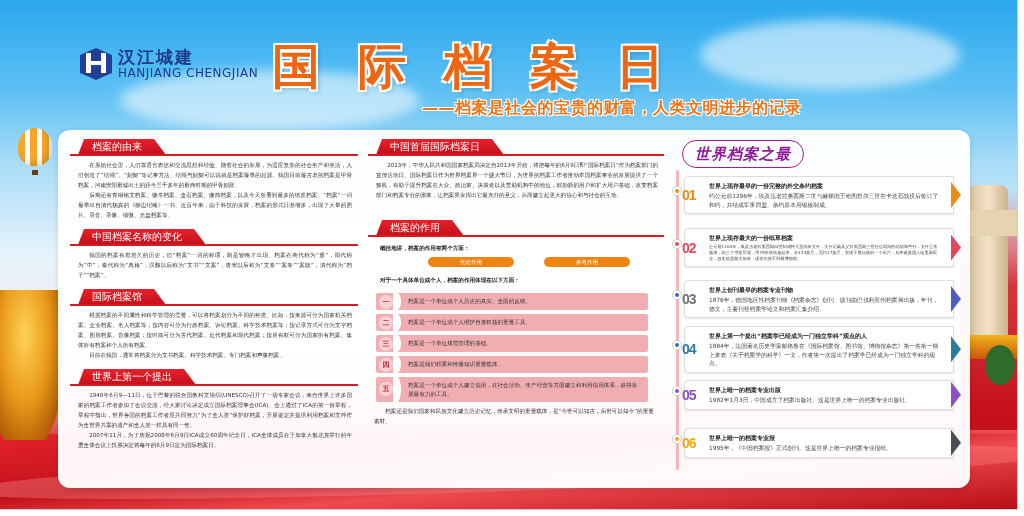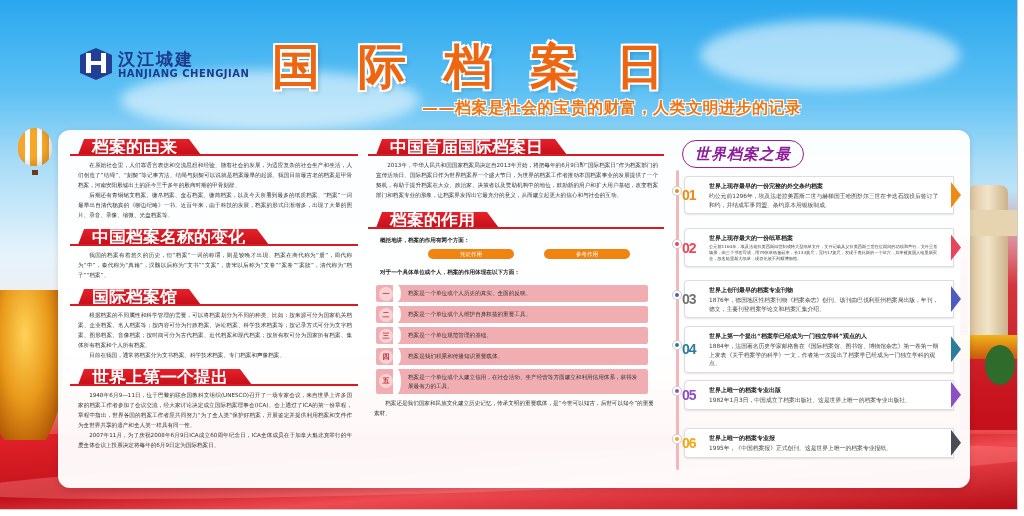--- a/index.html
+++ b/index.html
@@ -14,21 +14,21 @@
 .red-wave2{position:absolute;left:-40px;right:-40px;bottom:18px;height:38px;border-radius:50%;
   background:linear-gradient(90deg,rgba(255,150,150,.35),rgba(255,255,255,.15),rgba(255,120,120,.4));transform:rotate(-2deg)}
 
 .logo{position:absolute;left:80px;top:48px;display:flex;align-items:center;gap:6px}
 .logo-mark{width:32px;height:32px;position:relative}
 .logo-mark .hex{position:absolute;left:0;top:0;width:32px;height:32px;background:#233f95;
   clip-path:polygon(50% 0,100% 22%,100% 78%,50% 100%,0 78%,0 22%)}
 .logo-mark .h{position:absolute;left:6px;top:5px;width:20px;height:20px;border-left:5px solid #fff;border-right:5px solid #fff}
 .logo-mark .h:after{content:"";position:absolute;left:0;right:0;top:8px;height:4px;background:#fff}
 .logo-text .cn{font-size:17px;font-weight:bold;color:#1f3a8d;letter-spacing:2px;line-height:18px}
-.logo-text .en{font-size:10px;color:#1f3a8d;letter-spacing:.5px;font-weight:bold}
+.logo-text .en{font-size:12px;color:#1f3a8d;letter-spacing:.5px;font-weight:normal}
 
 .title{position:absolute;left:272px;top:38px;display:flex;gap:38px}
 .title span{font-size:48px;font-weight:bold;color:#ee6512;line-height:56px;
   text-shadow:0 0 0 #fff,2px 2px 0 #fff,-2px -2px 0 #fff,2px -2px 0 #fff,-2px 2px 0 #fff,3px 3px 4px rgba(0,0,0,.2)}
 .subtitle{position:absolute;left:422px;top:98px;font-size:16px;font-weight:bold;color:#ee7414;letter-spacing:.5px;
   text-shadow:1px 1px 0 #fff,-1px -1px 0 #fff,1px -1px 0 #fff,-1px 1px 0 #fff}
 
 .balloon{position:absolute;left:18px;top:128px;width:34px;height:38px;border-radius:50% 50% 45% 45%;
   background:repeating-linear-gradient(90deg,#f7a628 0 7px,#fff 7px 12px);box-shadow:inset -4px -3px 6px rgba(0,0,0,.15)}
 .balloon-basket{position:absolute;left:32px;top:170px;width:6px;height:5px;background:#6b3d17}
@@ -44,21 +44,21 @@
 .tree{position:absolute;left:985px;top:345px;width:30px;height:40px;border-radius:50%;background:#2f6b2a}
 
 .panel{position:absolute;left:58px;top:130px;width:912px;height:358px;background:rgba(255,255,255,.96);
   border-radius:12px;box-shadow:0 2px 6px rgba(0,0,0,.12)}
 .col{position:absolute;top:0}
 .col1{left:12px;width:288px}
 .col2{left:310px;width:296px}
 .col3{left:612px;width:290px}
 .sec-head{position:relative;height:16px;margin-top:9px}
 .sec-head .tab{position:absolute;left:8px;top:0;height:16px;padding:0 24px 0 14px;
-  background:linear-gradient(180deg,#e8202a,#c3101a);color:#fff;font-size:17px;font-weight:bold;line-height:16px;
+  background:linear-gradient(180deg,#e8202a,#c3101a);color:#fff;font-size:10px;font-weight:normal;line-height:16px;
   clip-path:polygon(6px 0,calc(100% - 12px) 0,100% 100%,0 100%)}
 .sec-head .tab:after{content:"";position:absolute;right:0;top:0}
 .sec-head .line{position:absolute;left:0;right:0;bottom:-1px;height:2px;background:#d81a22}
 .para{font-size:5.6px;line-height:10px;color:#333;text-indent:2em;margin:5px 6px 0 8px;text-align:justify}
 .para + .para{margin-top:0}
 
 .lead{font-size:5.6px;font-weight:bold;color:#222;margin:9px 0 0 12px}
 .pills{display:flex;gap:30px;margin:4px 0 0 60px}
 .pill{width:86px;height:10px;border-radius:5px;background:#ef8411;color:#fff;font-size:5.5px;text-align:center;line-height:10px}
 .lead2{font-size:5.6px;font-weight:bold;color:#222;margin:10px 0 8px 12px}
@@ -153,21 +153,21 @@
       <p class="para">2007年11月，为了庆祝2008年6月9日ICA成立60周年纪念日，ICA全体成员在于加拿大魁北克举行的年度全体会议上投票决定将每年的6月9日定为国际档案日。</p>
     </div>
 
     <div class="col col2">
       <div class="sec-head">
           <div class="tab">中国首届国际档案日</div>
           <div class="line"></div>
         </div>
       <p class="para">2013年，中华人民共和国国家档案局决定自2013年开始，将把每年的6月9日即“国际档案日”作为档案部门的宣传活动日。国际档案日作为世界档案界一个盛大节日，为世界的档案工作者推动本国档案事业的发展提供了一个契机，有助于提升档案在大众、政治家、决策者以及赞助机构中的地位，鼓励新的用户和扩大用户基础，改变档案部门和档案专业的形象，让档案界发挥出它最充分的意义，从而建立起更大的信心和与社会的互动。</p>
 
-      <div class="sec-head" style="margin-top:12px">
+      <div class="sec-head" style="margin-top:20px">
           <div class="tab">档案的作用</div>
           <div class="line"></div>
         </div>
       <div class="lead">概括地讲，档案的作用有两个方面：</div>
       <div class="pills">
         <div class="pill">凭证作用</div>
         <div class="pill">参考作用</div>
       </div>
       <div class="lead2">对于一个具体单位或个人，档案的作用体现在以下方面：</div>
 

